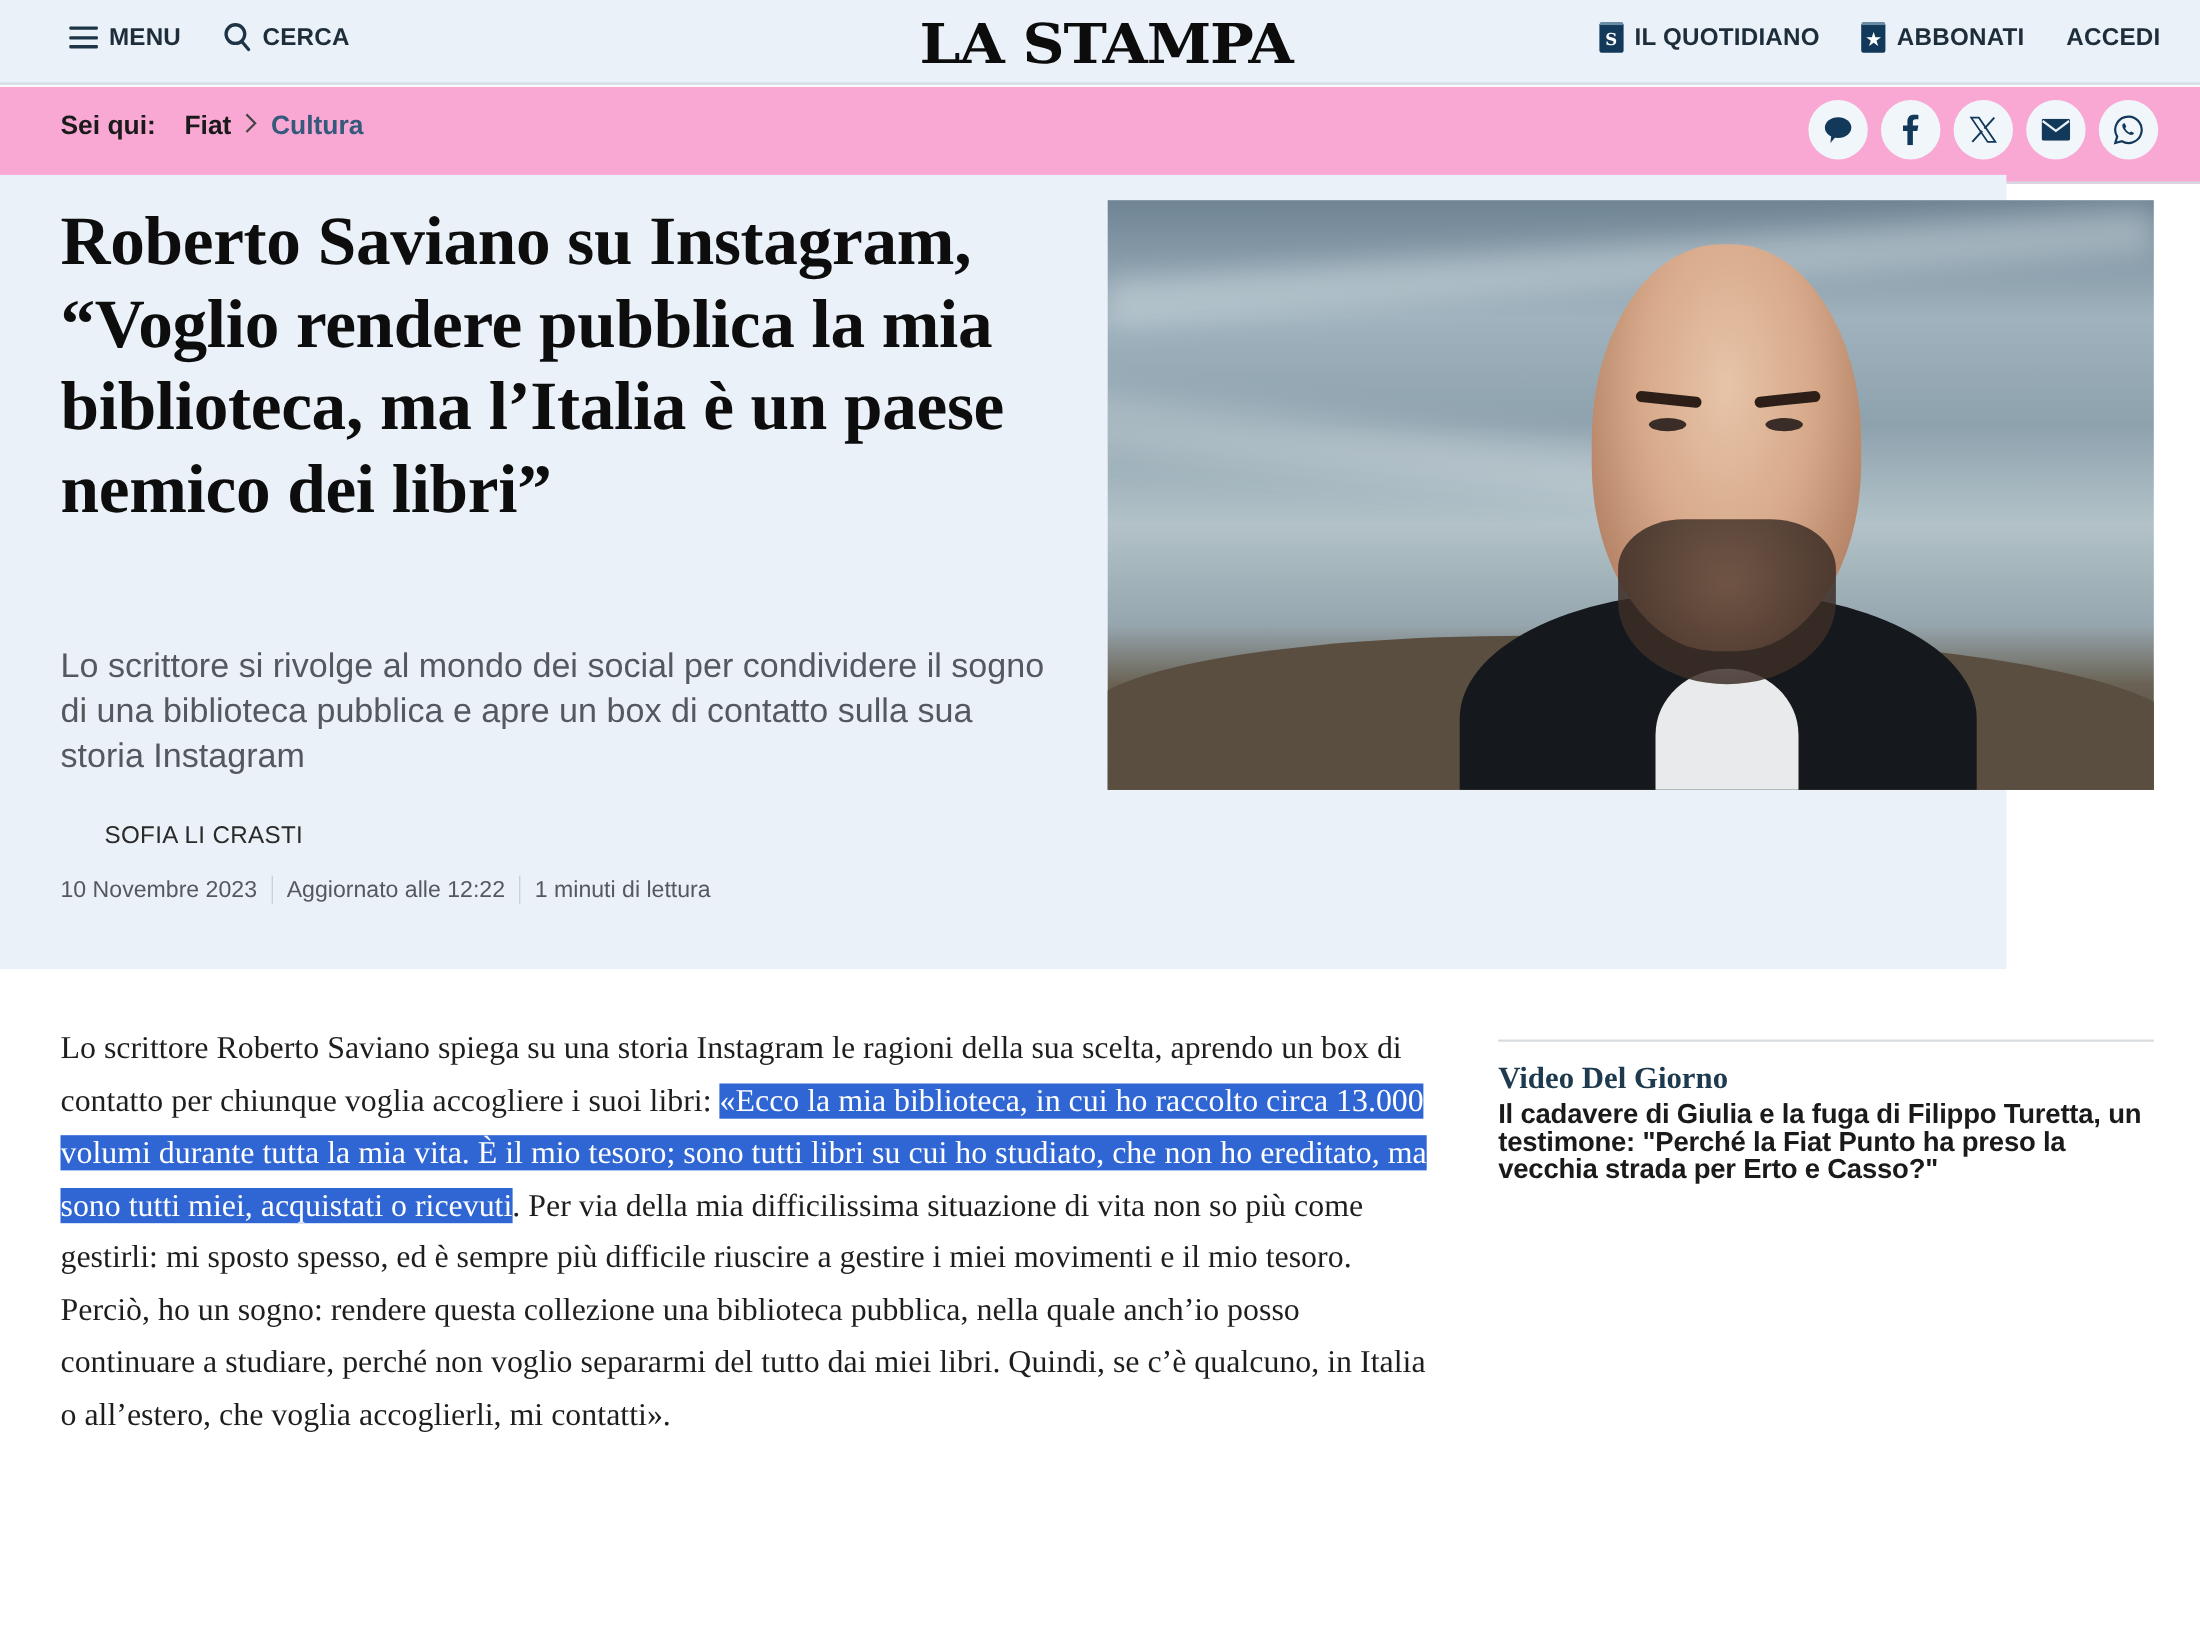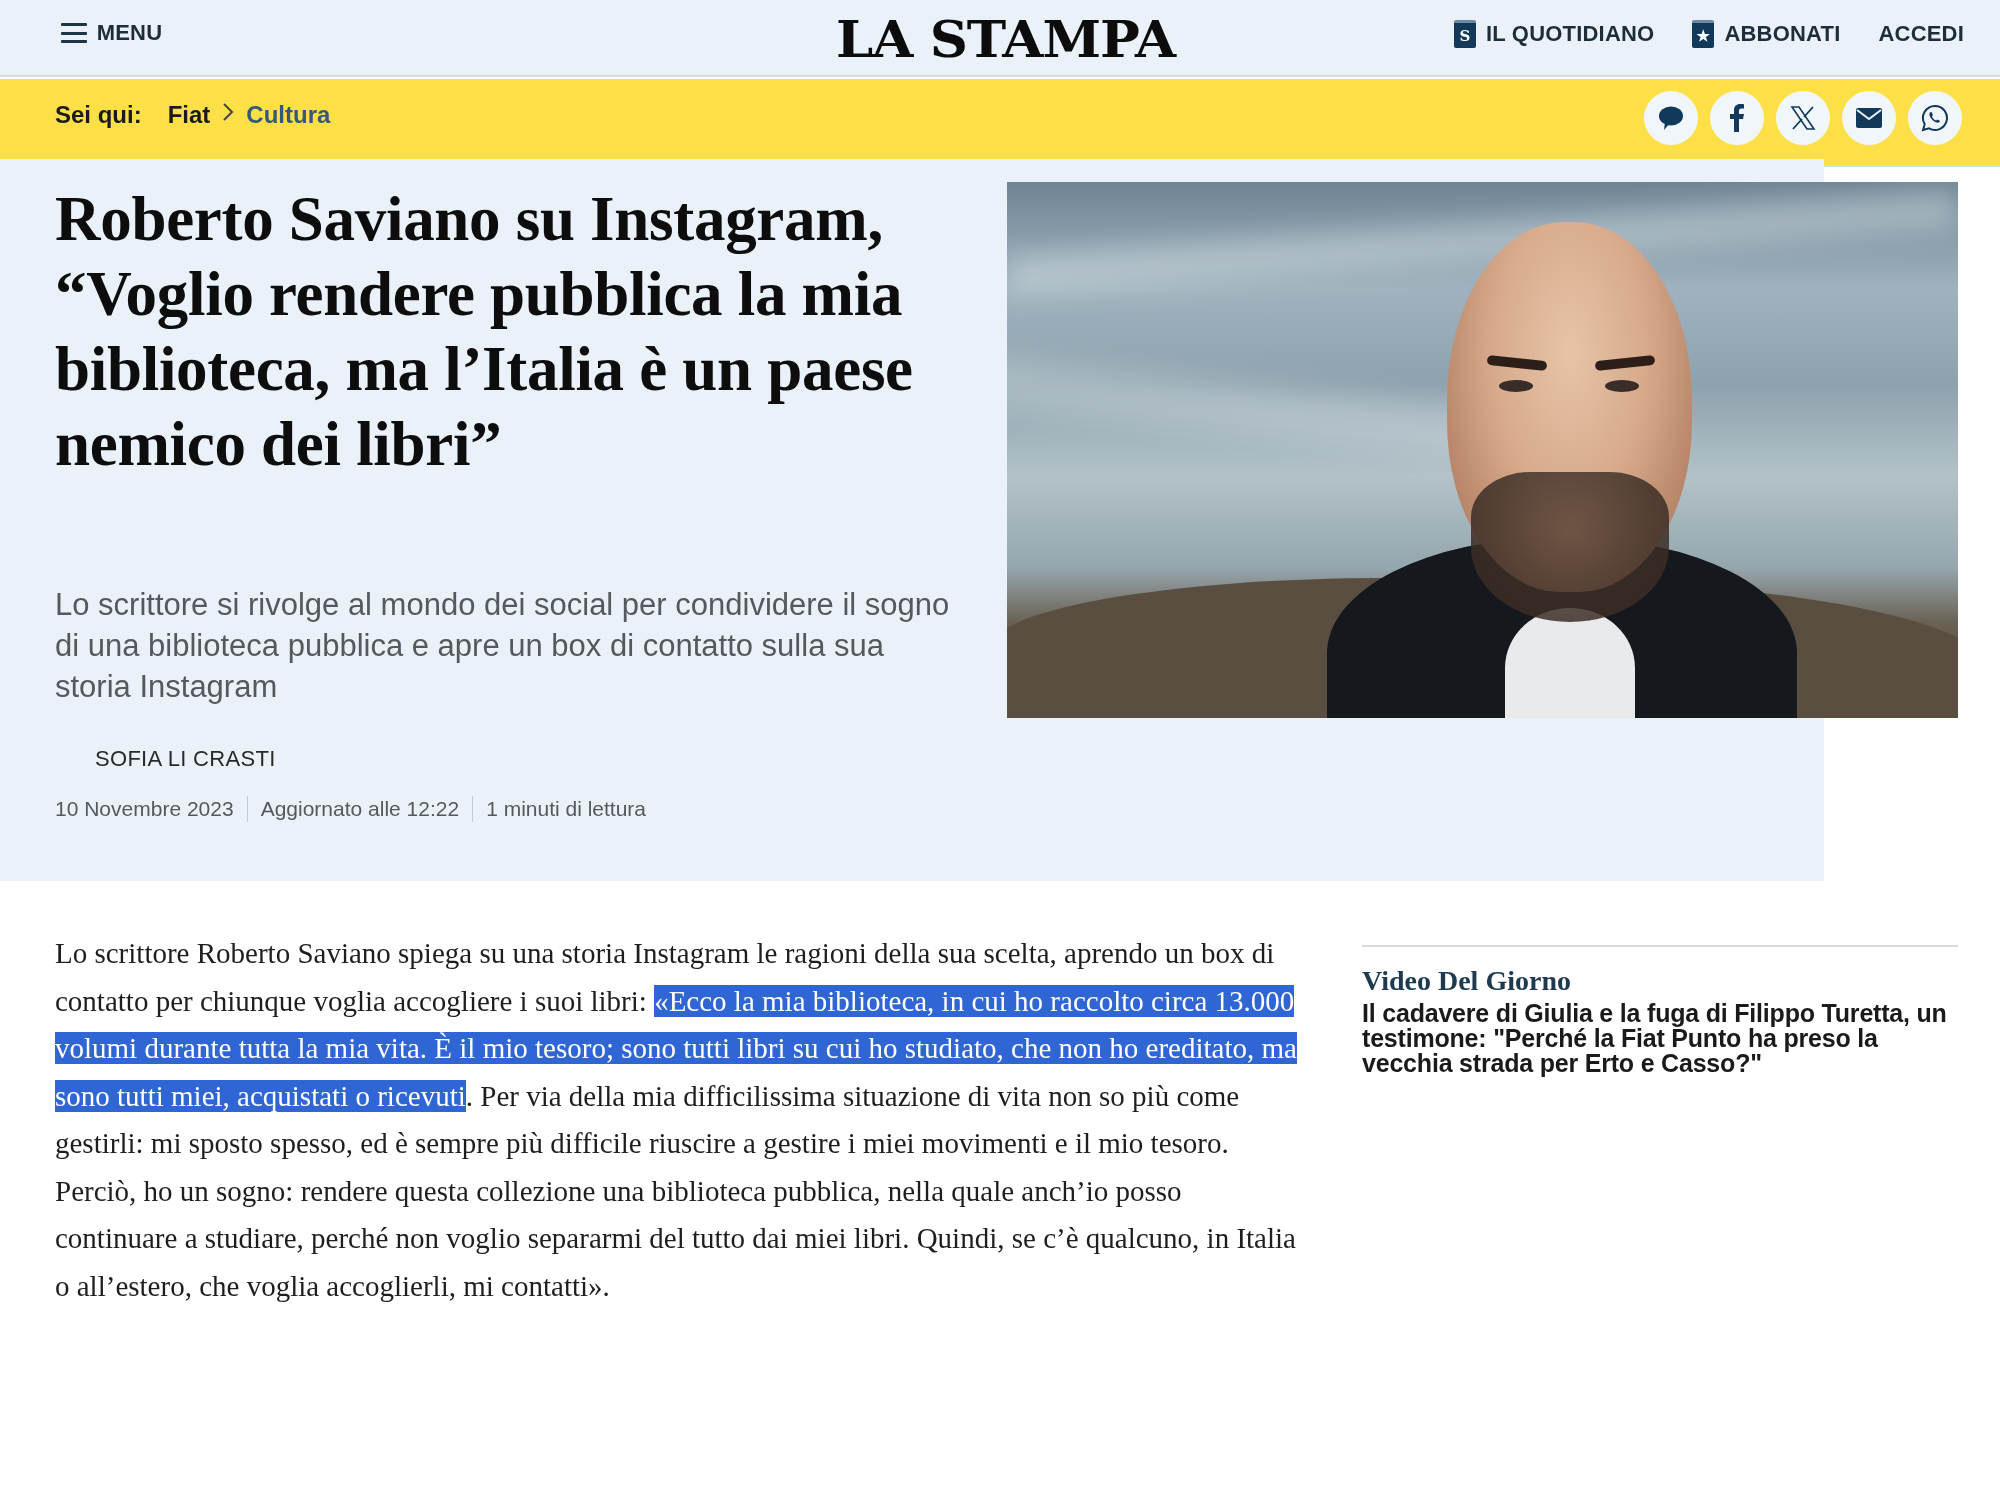--- a/index.html
+++ b/index.html
@@ -1,28 +1,28 @@
 <!DOCTYPE html>
 <html><head>
 <meta charset="utf-8">
 <style>
   * { box-sizing: border-box; margin: 0; padding: 0; }
   html, body { width: 2000px; height: 1486px; overflow: hidden; background: #ffffff; }
   body { font-family: "Liberation Sans", sans-serif; color: #111; position: relative; }
 
   .topbar { position: absolute; left: 0; top: 0; width: 2000px; height: 77px; background: #eaf1f8; border-bottom: 2px solid #d3dbe3; }
-  .topbar .left { position: absolute; left: 47px; top: 20px; display: flex; align-items: flex-end; gap: 38px; flex-direction: column; }
+  .topbar .left { position: absolute; left: 63px; top: 20px; display: flex; align-items: center; gap: 38px; }
   .navbtn { display: flex; align-items: center; gap: 10px; font-family: "Liberation Sans", sans-serif; font-size: 22px; font-weight: 700; color: #1d2d3a; letter-spacing: 0.2px; cursor: pointer; }
   .hamburger { width: 26px; height: 20px; display: flex; flex-direction: column; justify-content: space-between; }
   .hamburger span { display: block; height: 3px; background: #1d3446; border-radius: 1px; }
   .logo { position: absolute; left: 836px; top: 10px; font-family: "DejaVu Serif", serif; font-weight: 900; font-size: 50px; letter-spacing: -1px; color: #0c0c0c; transform: scaleX(1.06); transform-origin: left; }
   .topbar .right { position: absolute; right: 36px; top: 20px; display: flex; align-items: center; gap: 38px; }
   .badge-icon { width: 22px; height: 28px; background: #12395a; border-radius: 2px; color: #fff; display: flex; align-items: center; justify-content: center; font-family: "DejaVu Serif", serif; font-weight: 700; font-size: 15px; border-top: 3px solid #6b8aa4; }
 
-  .crumbbar { position: absolute; left: 0; top: 79px; width: 2000px; height: 88px; background: #fde047; border-bottom: 2px solid #d3dbe3; }
+  .crumbbar { position: absolute; left: 0; top: 79px; width: 2000px; height: 88px; background: #f9a8d4; border-bottom: 2px solid #d3dbe3; }
   .crumbs { position: absolute; left: 55px; top: 22px; display: flex; align-items: center; font-size: 24px; }
   .crumbs .lbl { font-weight: 700; color: #1a1a1a; margin-right: 26px; }
   .crumbs .home { color: #1a1a1a; font-weight: 600; }
   .crumbs .sep { margin: 0 12px; color: #444; font-size: 22px; }
   .crumbs .cur { color: #35597a; font-weight: 600; }
   .share { position: absolute; right: 38px; top: 12px; display: flex; gap: 12px; }
   .share .sbtn { width: 54px; height: 54px; border-radius: 50%; background: #f1f6fb; display: flex; align-items: center; justify-content: center; cursor: pointer; }
 
   .hero { position: absolute; left: 0; top: 159px; width: 1824px; height: 722px; background: #eaf1f8; }
   .title { position: absolute; left: 55px; top: 23px; width: 930px; font-family: "Liberation Serif", serif; font-weight: 700; font-size: 63px; line-height: 75px; color: #0d0d0d; letter-spacing: -0.3px; }

